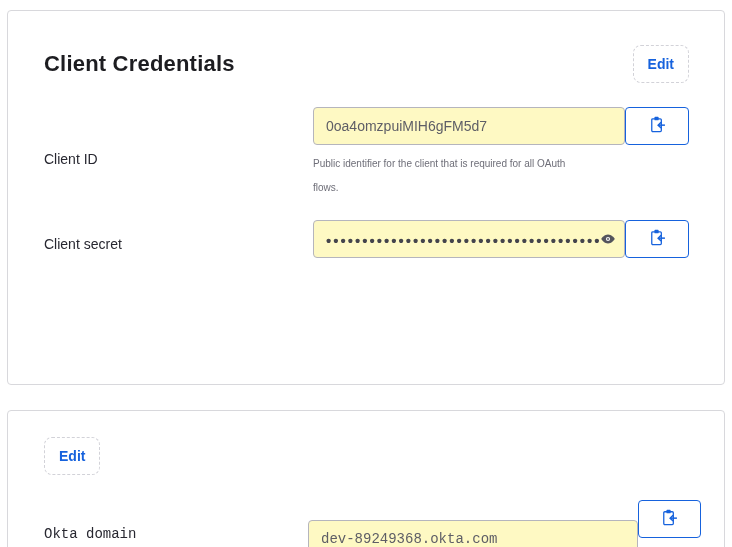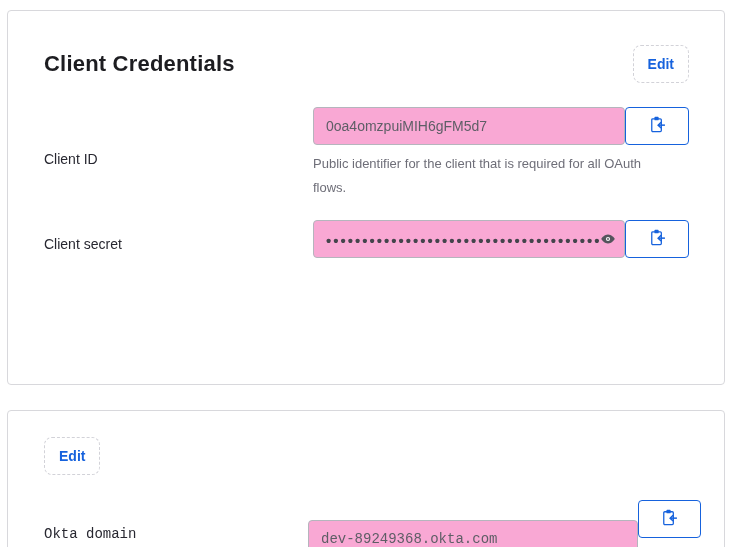--- a/index.html
+++ b/index.html
@@ -16,35 +16,35 @@
 
   .form-row { display:flex; align-items:center; }
   .row-1 { margin-top:23px; }
   .row-2 { margin-top:20px; }
   .row-3 { margin-top:24px;font-family:Liberation Mono, monospace; }
   .row-label { flex:none; padding-top:10px; font-size:14px; color:#272730; }
   .card-1 .row-label { width:269px; }
   .card-2 .row-label { width:264px; }
 
   .input-group { display:flex; align-items:stretch; }
-  .text-input { height:38px; background:#f9a8d4; border:1px solid #b5b5bd; border-radius:4px;
+  .text-input { height:38px; background:#fef9c3; border:1px solid #b5b5bd; border-radius:4px;
                 padding:0 12px; display:flex; align-items:center; font-size:14px; color:#5e5e66; }
   .w-clientid { width:312px; }
   .w-secret   { width:312px; padding-right:8px; }
   .w-domain   { width:330px;margin-top:20px; }
   .copy-btn { height:38px; background:#fff; border:1px solid #1662dd; border-radius:4px;
               display:flex; align-items:center; justify-content:center; cursor:pointer; color:#1662dd; }
   .copy-btn-a { width:64px; }
   .copy-btn-b { width:63px; }
 
   .masked-dots { flex:1; overflow:hidden; white-space:nowrap; font-size:15px; font-weight:700;
                  letter-spacing:2px; color:#44444c; line-height:1; padding-top:2px; }
   .eye-btn { flex:none; display:flex; align-items:center; cursor:pointer; }
 
-  .help-text { margin-top:7px; max-width:392px; font-size:13px; line-height:24px;
+  .help-text { margin-top:7px; max-width:392px; font-size:10px; line-height:24px;
                color:#6e6e78; white-space:pre-line; }
 </style>
 </head>
 <body>
 
 <section class="card card-1">
   <div class="card-header">
     <h2 class="card-title">Client Credentials</h2>
     <div class="edit-outline">
       <a class="edit-link">Edit</a>

